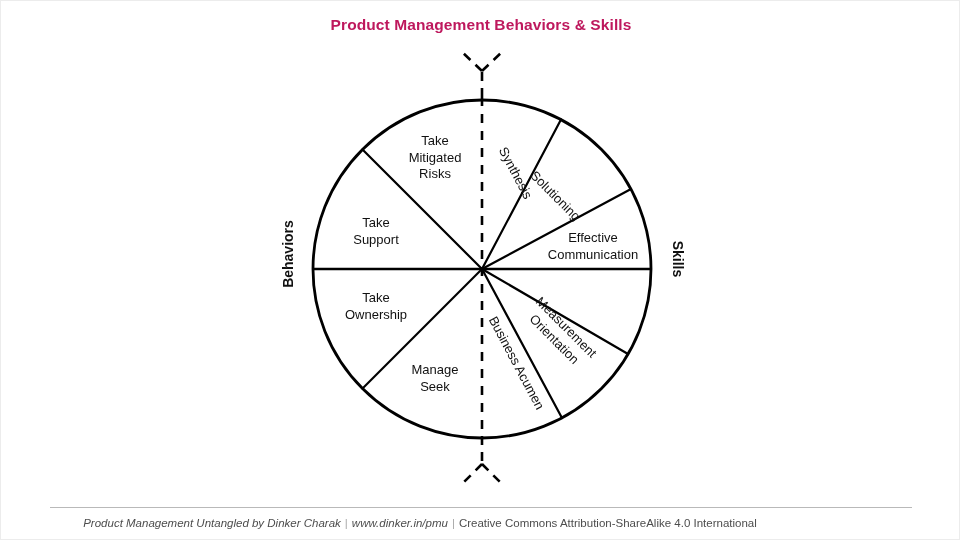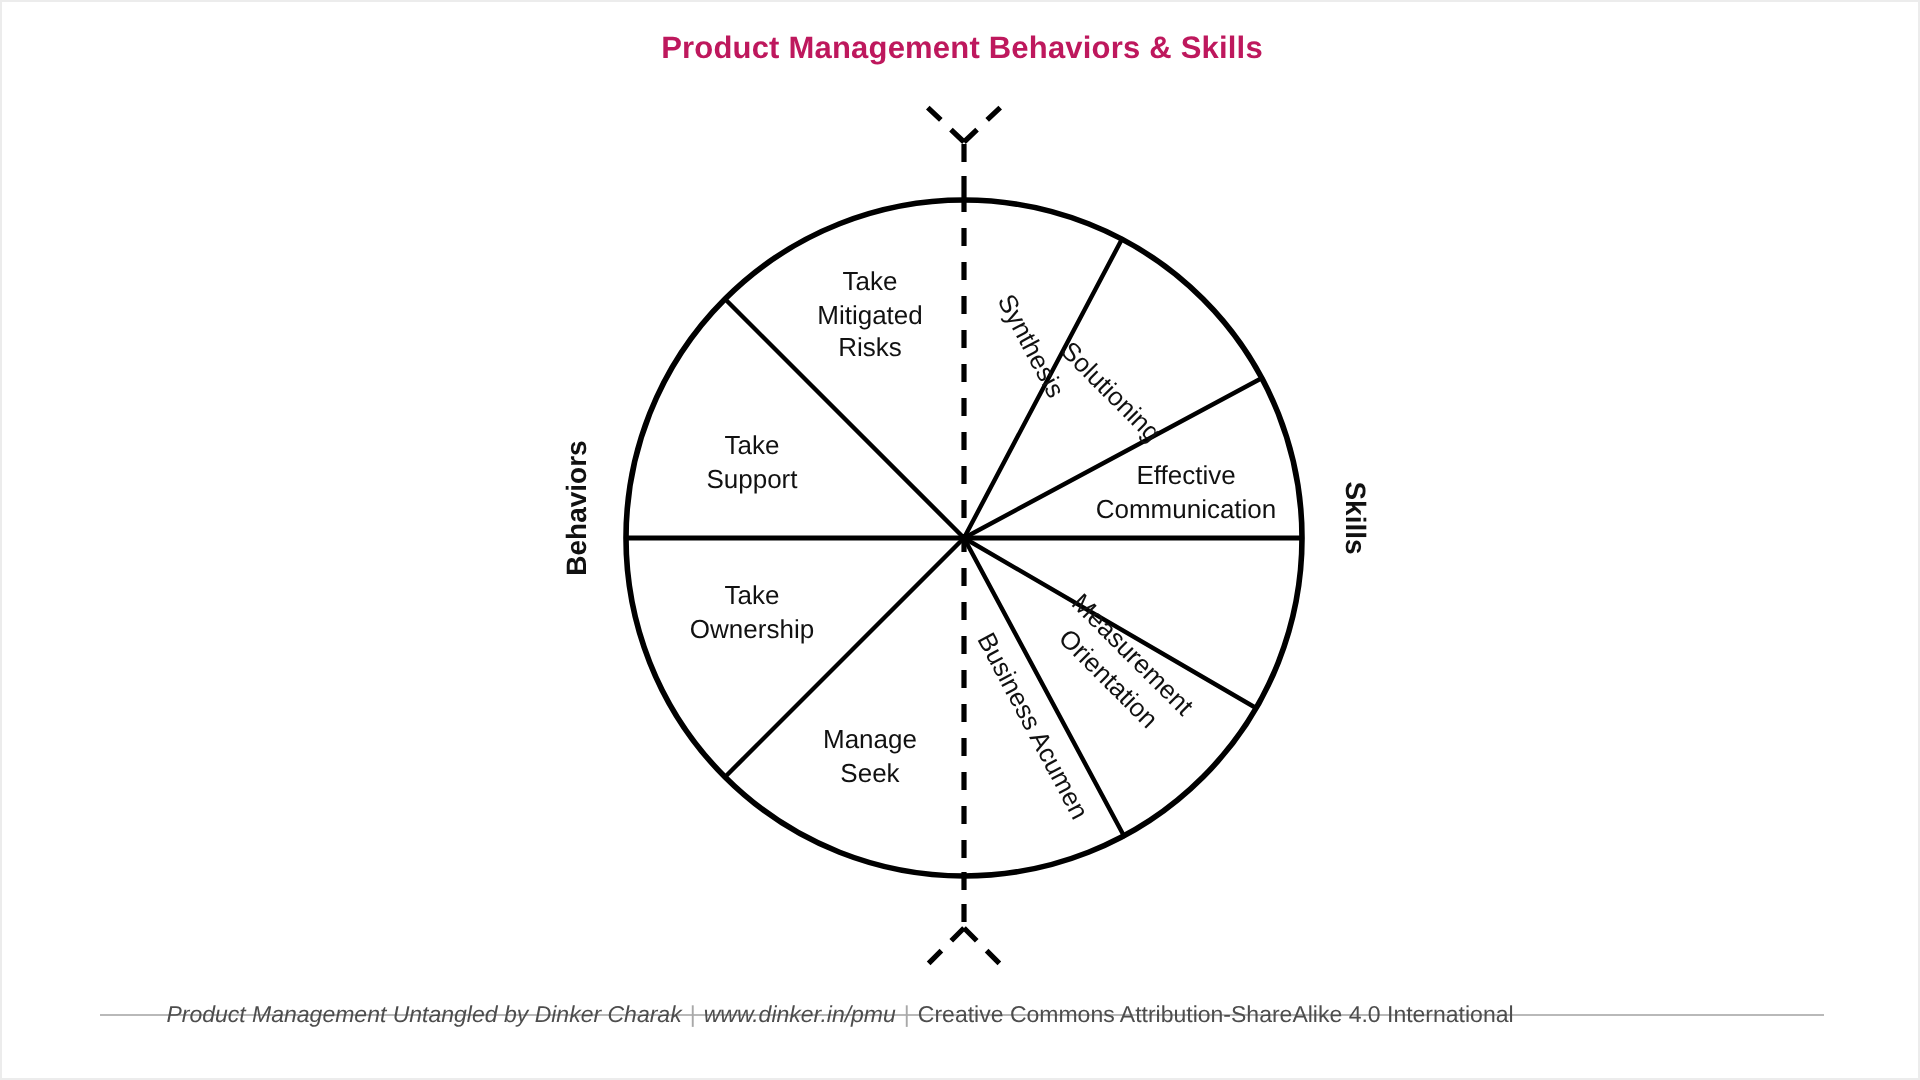--- a/index.html
+++ b/index.html
@@ -91,21 +91,21 @@
     position: absolute;
     left: 49px;
     top: 506px;
     width: 862px;
     height: 1px;
     background: #b9b9b9;
   }
   #footer {
     position: absolute;
     left: 0;
-    top: 498px;
+    top: 513px;
     width: 960px;
     height: 26px;
   }
   #footer-text {
     position: absolute;
     left: 49px;
     top: 3px;
     width: 740px;
     text-align: center;
     font-size: 11.5px;

